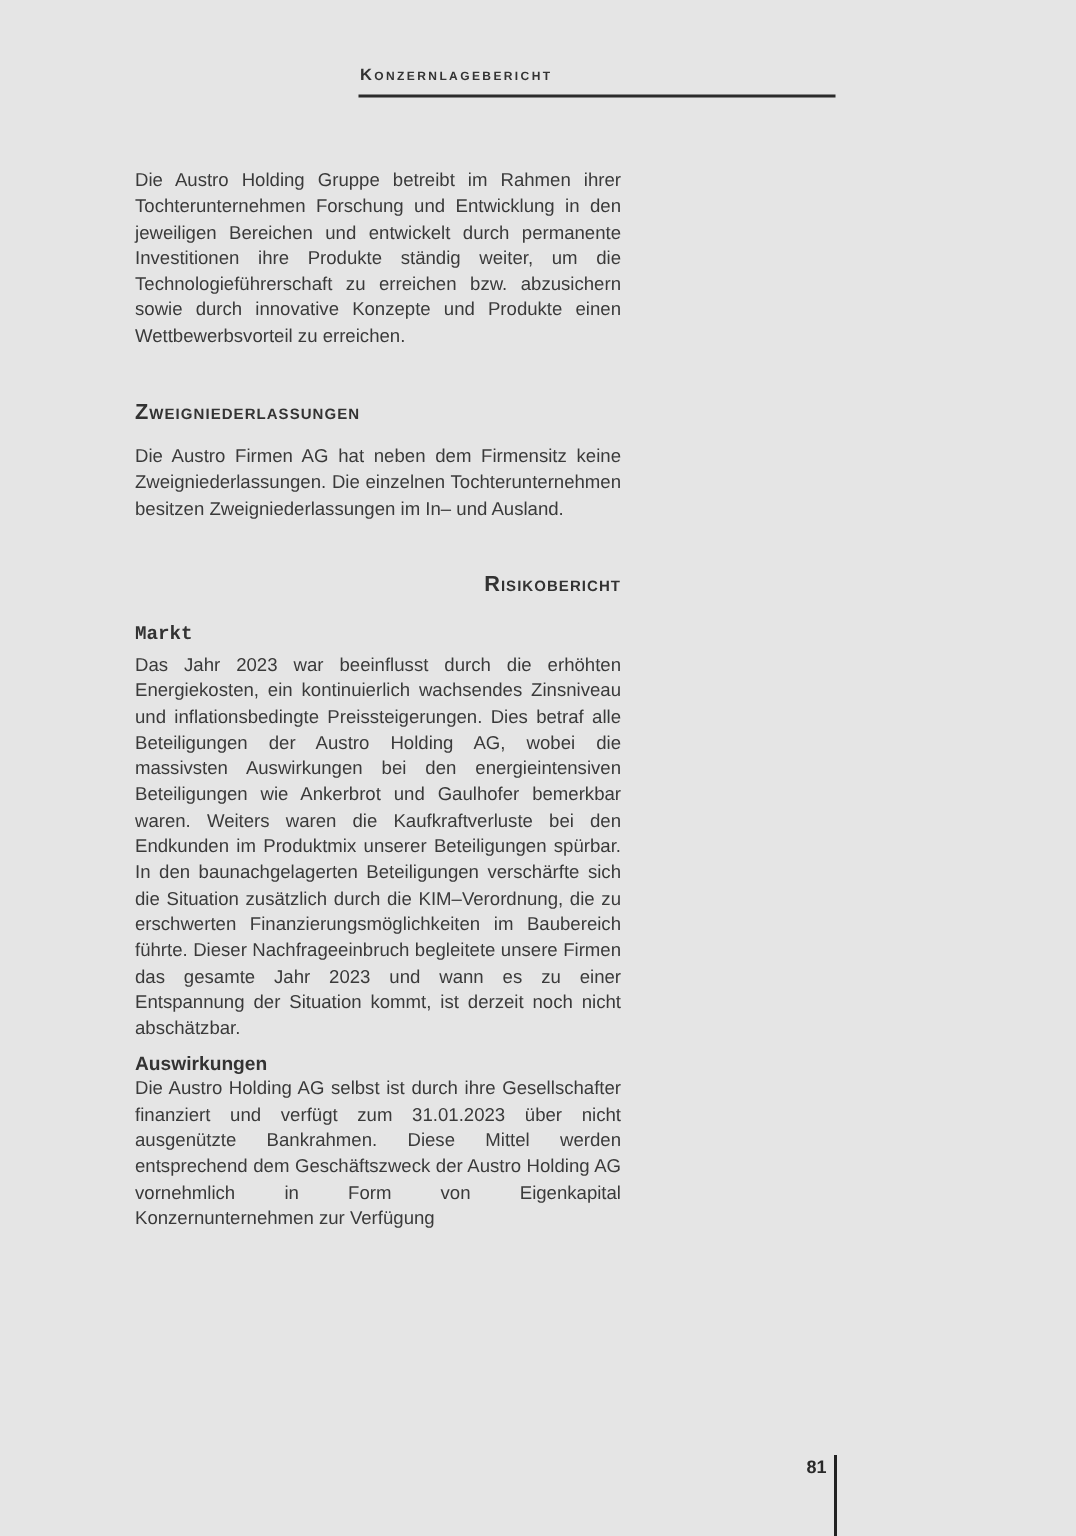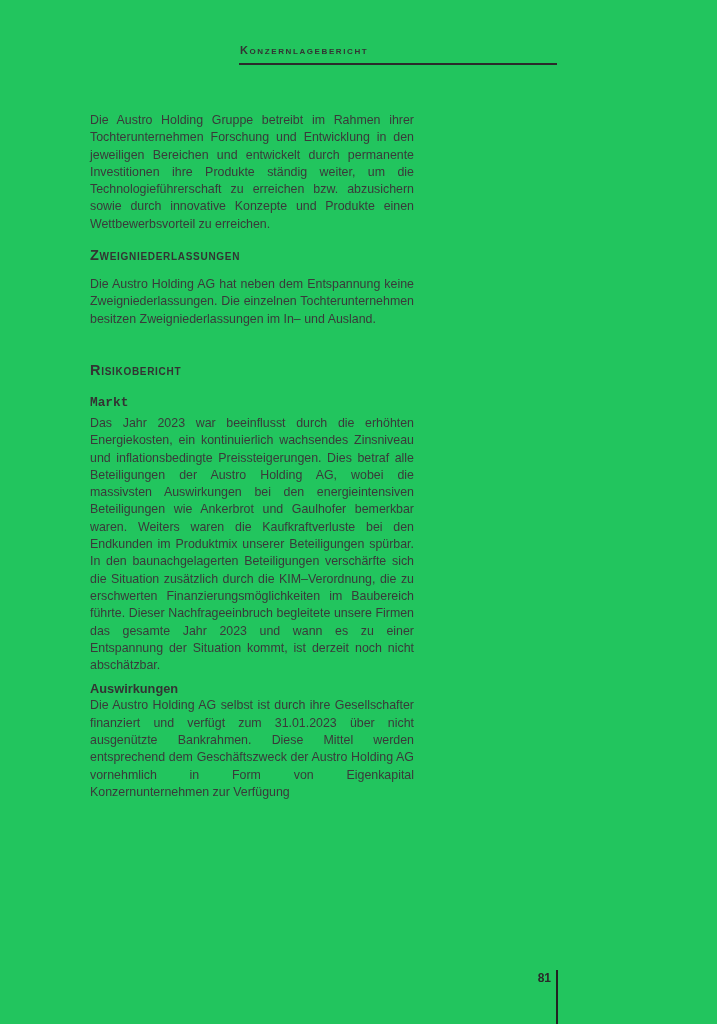--- a/index.html
+++ b/index.html
@@ -4,21 +4,21 @@
 <style>
   html, body {
     margin: 0;
     padding: 0;
     background: #ffffff;
   }
   .page {
     position: relative;
     width: 717px;
     height: 1024px;
-    background: #22c55e;
+    background: #e5e5e5;
     overflow: hidden;
     font-family: "Liberation Sans", sans-serif;
     color: #3a3a3a;
   }
 
   
   .running-head {
     position: absolute;
     left: 240px;
     top: 44px;
@@ -63,22 +63,22 @@
     font-size: 12.8px;
     line-height: 17px;
     font-weight: 700;
     color: #333333;
     text-align: left;
   }
   .column p {
     margin: 0;
   }
   .sec-forschung h2 { margin-bottom: 19px; }
-  .sec-zweig h2     { margin-top: 14px; margin-bottom: 13px; }
-  .sec-risiko h2    { margin-top: 34px; }
+  .sec-zweig h2     { margin-top: 34px; margin-bottom: 13px; }
+  .sec-risiko h2    { margin-top: 34px; text-align: right; }
   .sub-markt .sub-title { margin-top: 16px; margin-bottom: 4px; font-family: Liberation Mono, monospace; }
   .sub-finanzierung .sub-title { margin-top: 6px; }
 
   
   .page-number {
     position: absolute;
     left: 0;
     top: 971px;
     width: 551px;
     text-align: right;
@@ -105,21 +105,21 @@
   <div class="head-rule"></div>
 
   <div class="column">
 
     <section class="sec-forschung">
       <p>Die Austro Holding Gruppe betreibt im Rahmen ihrer Tochterunternehmen Forschung und Entwicklung in den jeweiligen Bereichen und entwickelt durch permanente Investitionen ihre Produkte ständig weiter, um die Technologieführerschaft zu erreichen bzw. abzusichern sowie durch innovative Konzepte und Produkte einen Wettbewerbsvorteil zu erreichen.</p>
     </section>
 
     <section class="sec-zweig">
       <h2>Zweigniederlassungen</h2>
-      <p>Die Austro Holding AG hat neben dem Entspannung keine Zweigniederlassungen. Die einzelnen Tochterunternehmen besitzen Zweigniederlassungen im In– und Ausland.</p>
+      <p>Die Austro Firmen AG hat neben dem Firmensitz keine Zweigniederlassungen. Die einzelnen Tochterunternehmen besitzen Zweigniederlassungen im In– und Ausland.</p>
     </section>
 
     <section class="sec-risiko">
       <h2>Risikobericht</h2>
 
       <div class="sub-markt">
         <h3 class="sub-title">Markt</h3>
         <p>Das Jahr 2023 war beeinflusst durch die erhöhten Energiekosten, ein kontinuierlich wachsendes Zinsniveau und inflationsbedingte Preissteigerungen. Dies betraf alle Beteiligungen der Austro Holding AG, wobei die massivsten Auswirkungen bei den energieintensiven Beteiligungen wie Ankerbrot und Gaulhofer bemerkbar waren. Weiters waren die Kaufkraftverluste bei den Endkunden im Produktmix unserer Beteiligungen spürbar. In den baunachgelagerten Beteiligungen verschärfte sich die Situation zusätzlich durch die KIM–Verordnung, die zu erschwerten Finanzierungsmöglichkeiten im Baubereich führte. Dieser Nachfrageeinbruch begleitete unsere Firmen das gesamte Jahr 2023 und wann es zu einer Entspannung der Situation kommt, ist derzeit noch nicht abschätzbar.</p>
       </div>
 

